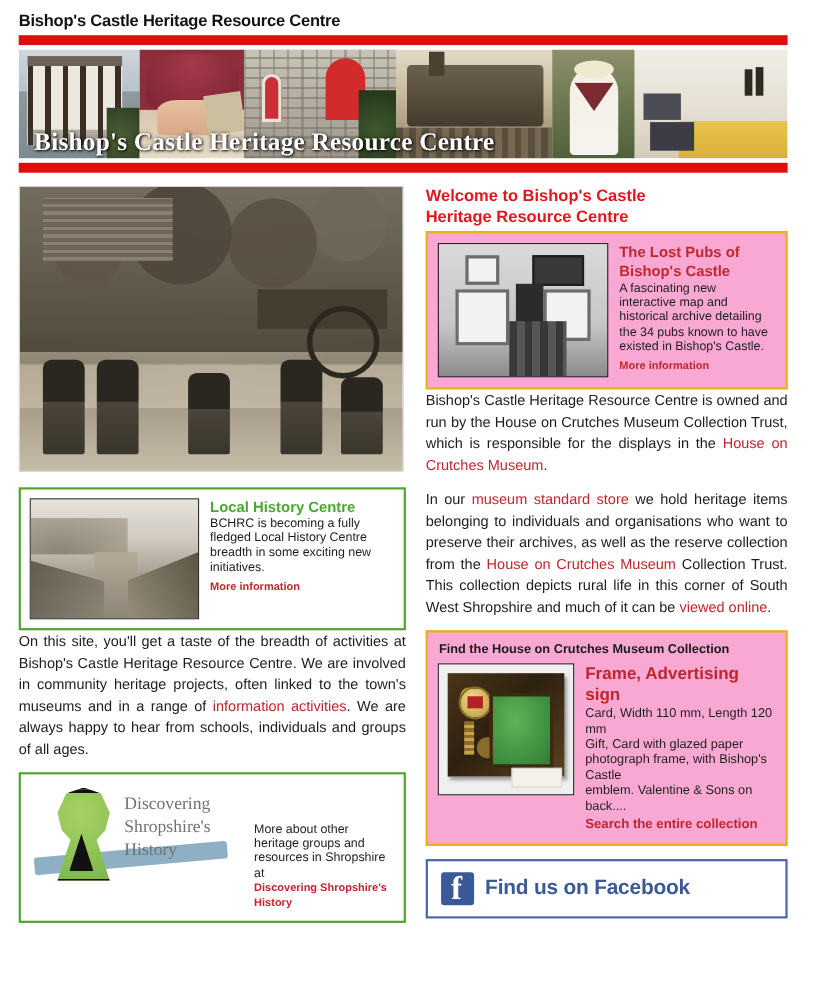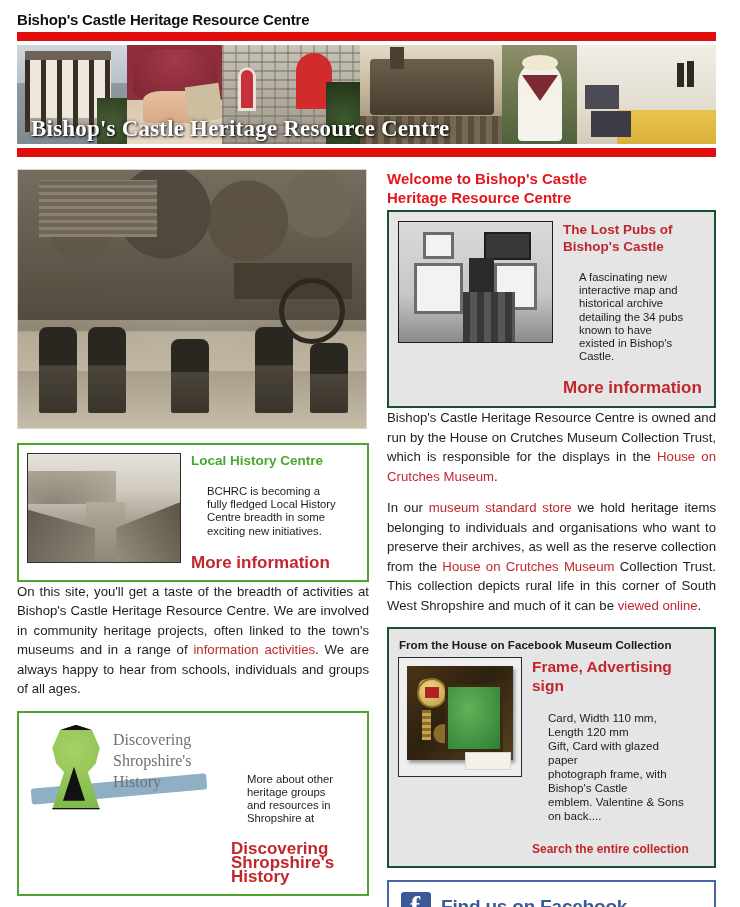--- a/index.html
+++ b/index.html
@@ -248,21 +248,21 @@
     position:absolute; left:23px; top:52px; width:9px; height:30px;
     background: repeating-linear-gradient(0deg,#c9a34a 0 3px,#8a6c2c 3px 6px);
   }
   .frame-photo .tag {
     position:absolute; right:10px; bottom:6px; width:44px; height:16px;
     background:#f3f1ea; border:1px solid #d8d5cc;
   }
 
   
   .box-green { border: 2px solid #4fa32f; padding: 8px; background:#ffffff; }
-  .box-cream { border: 2px solid #14532d; padding: 9px; background:#e5e5e5; }
+  .box-cream { border: 2px solid #eab308; padding: 9px; background:#f9a8d4; }
   .box-flex { display:flex; gap: 10px; align-items: flex-start; }
 
   
   h2.welcome {
     margin: 0 0 3px 0;
     font-size: 15px;
     line-height: 19px;
     font-weight: bold;
     color: #e4151c;
   }
@@ -291,29 +291,29 @@
     color: #4aa832;
   }
   h3.card-title-big {
     margin: 0 0 1px 0;
     font-size: 15.5px;
     line-height: 19px;
     font-weight: bold;
     color: #c0272d;
   }
   p.card-body {
-    margin: 16px;
+    margin: 0;
     font-size: 11.3px;
     line-height: 13.2px;
     color: #1d1d1d;
   }
   p.card-body.wide { font-size: 11.6px; line-height: 14px; }
   a.more {
     display:inline-block;
-    font-size: 17px;
+    font-size: 10px;
     line-height: 14px;
     font-weight: bold;
     color: #c0272d;
     text-decoration: none;
   }
   a.more.lg { font-size: 12px; line-height: 15px; }
 
   .box-label {
     font-size: 11.6px;
     font-weight: bold;
@@ -509,21 +509,21 @@
           <p class="card-body">A fascinating new interactive map and historical archive detailing the 34 pubs known to have existed in Bishop's Castle.</p>
           <a class="more" href="#">More information</a>
         </div>
       </div>
 
       <p class="body mt12"><span>Bishop's Castle Heritage Resource Centre is owned and run by the House on Crutches Museum Collection Trust, which is responsible for the displays in the </span><a class="lnk" href="#">House on Crutches Museum</a><span>.</span></p>
 
       <p class="body"><span>In our </span><a class="lnk" href="#">museum standard store</a><span> we hold heritage items belonging to individuals and organisations who want to preserve their archives, as well as the reserve collection from the </span><a class="lnk" href="#">House on Crutches Museum</a><span> Collection Trust. This collection depicts rural life in this corner of South West Shropshire and much of it can be </span><a class="lnk" href="#">viewed online</a><span>.</span></p>
 
       <div class="box-cream">
-        <div class="box-label">From the House on Facebook Museum Collection</div>
+        <div class="box-label">Find the House on Crutches Museum Collection</div>
         <div class="box-flex">
           <div class="photo frame-photo">
             <div class="board"></div>
             <div class="badge"></div>
             <div class="tassel"></div>
             <div class="green"></div>
             <div class="tag"></div>
           </div>
           <div>
             <h3 class="card-title-big">Frame, Advertising sign</h3>

